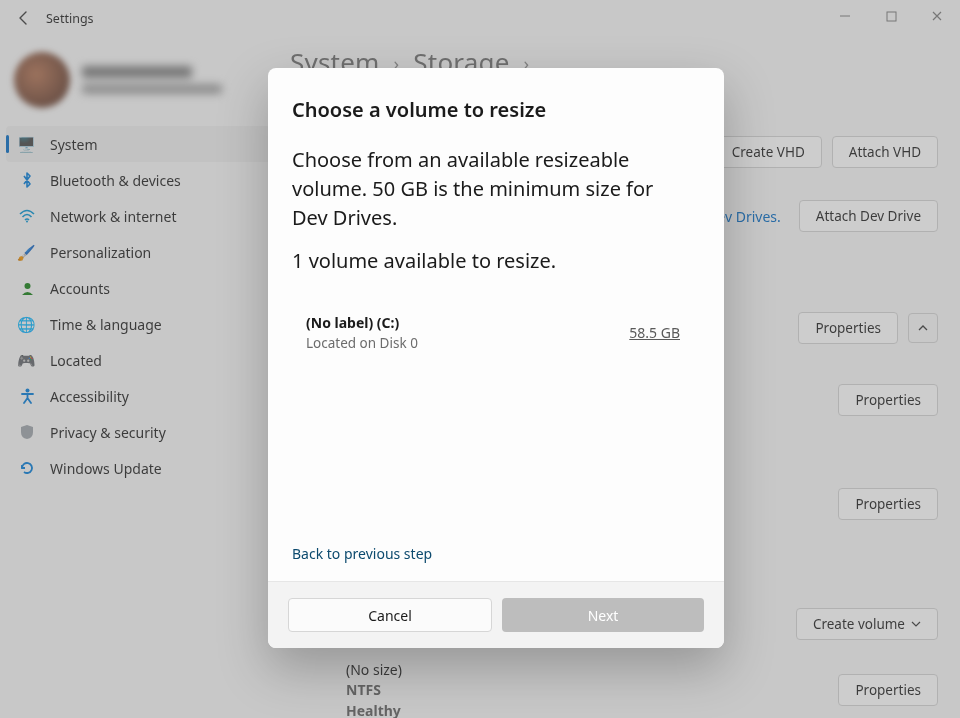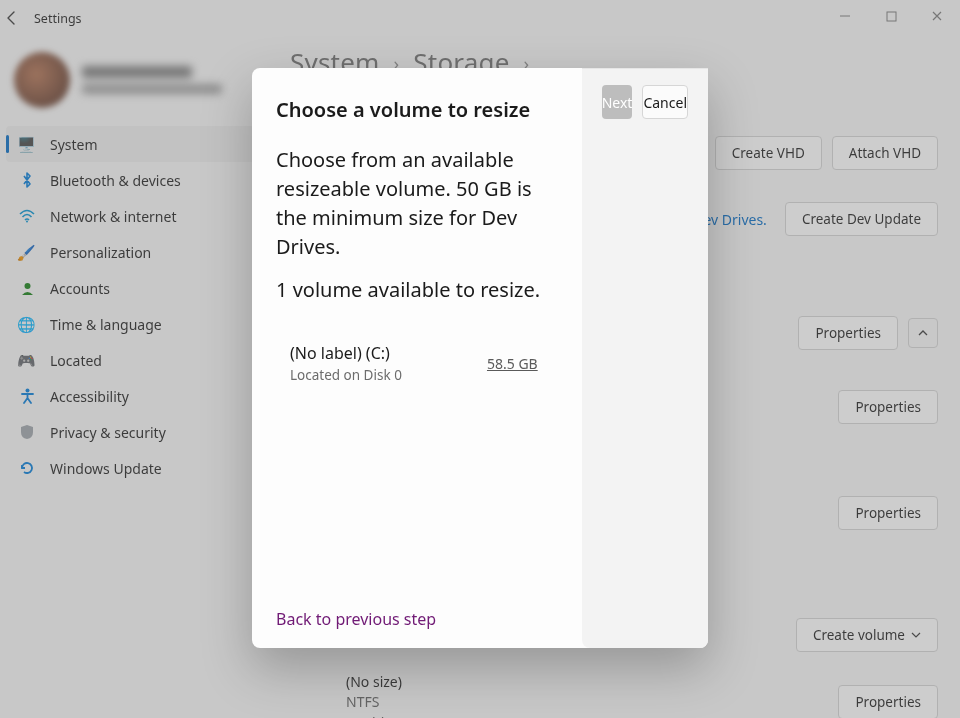--- a/index.html
+++ b/index.html
@@ -1,18 +1,18 @@
 <!DOCTYPE html>
 <html><head>
 <meta charset="utf-8">
 <style>
   * { box-sizing: border-box; margin: 0; padding: 0; font-family: "Segoe UI", "Segoe UI Variable", system-ui, sans-serif; }
   html, body { width: 960px; height: 718px; overflow: hidden; background: #f3f3f3; }
   .window { position: relative; width: 960px; height: 718px; background: #f3f3f3; }
-  .titlebar { display: flex; align-items: center; height: 36px; padding-left: 0; }
+  .titlebar { display: flex; align-items: center; height: 36px; padding-left: 12px; }
   .titlebar .back { width: 24px; height: 24px; display:flex; align-items:center; justify-content:center; color:#333; font-size:16px; }
   .titlebar .title { margin-left: 10px; font-size: 12.5px; color: #1b1b1b; }
   .caption-buttons { position:absolute; top:0; right:0; display:flex; }
   .caption-btn { width:46px; height:32px; display:flex; align-items:center; justify-content:center; color:#555; font-size:13px;}
   .body { display: flex; height: calc(718px - 36px); }
   .sidebar { width: 286px; padding: 10px 6px 0 6px; }
   .avatar-row { display:flex; align-items:center; padding: 6px 8px 18px 8px; gap:12px; }
   .avatar { width:56px; height:56px; border-radius:50%; background: radial-gradient(circle at 40% 40%, #b07050, #4a2a20); filter: blur(3px); }
   .avatar-text { filter: blur(4px); }
   .avatar-text .n { width:110px; height:12px; background:#777; border-radius:3px; margin-bottom:6px;}
@@ -22,38 +22,38 @@
   .search-icon { position:absolute; right:8px; top:7px; color:#555; font-size:14px; pointer-events:none;}
   .nav { list-style:none; }
   .nav li { display:flex; align-items:center; height:36px; padding-left:12px; border-radius:4px; font-size:14px; color:#1b1b1b; gap:14px; position:relative; }
   .nav li.active { background:#eaeaea; }
   .nav li.active::before { content:""; position:absolute; left:0; top:9px; bottom:9px; width:3px; background:#0067c0; border-radius:2px; }
   .nav .ico { width:18px; height:18px; display:flex; align-items:center; justify-content:center; font-size:15px; }
   .main { flex:1; padding: 8px 22px 0 4px; overflow:hidden; }
   .breadcrumb { display:flex; align-items:baseline; gap:14px; font-size:26px; color:#6a6a6a; letter-spacing:0.2px; }
   .breadcrumb .chev { font-size:18px; color:#888; position:relative; top:-2px;}
   .breadcrumb .curr { font-weight:600; color:#1b1b1b; }
-  .wbtn { height:32px; padding:16px 16px; border:1px solid #d0d0d0; background:#fbfbfb; border-radius:4px; font-size:13.5px; color:#1b1b1b; display:inline-flex; align-items:center; gap:6px;}
+  .wbtn { height:32px; padding:4px 16px; border:1px solid #d0d0d0; background:#fbfbfb; border-radius:4px; font-size:13.5px; color:#1b1b1b; display:inline-flex; align-items:center; gap:6px;}
   .link-text { color:#0067c0; font-size:14px; }
   .card-row { display:flex; justify-content:flex-end; gap:10px; margin-top:56px; }
   .vol-meta { padding-left:56px; margin-top:20px; font-size:14px; color:#1b1b1b; line-height:1.45;}
-  .vol-meta .sub { color:#5a5a5a; }
+  .vol-meta .sub { color:#5a5a5a;font-weight:bold; }
   .chevup { width:30px; height:30px; border:1px solid #d0d0d0; border-radius:4px; display:flex; align-items:center; justify-content:center; font-size:12px; color:#333;}
 
   
   .overlay { position:absolute; inset:0; background:rgba(120,120,120,0.35); }
-  .dialog { position:absolute; left:252px; top:68px; width:456px; height:580px; background:#fdfdfd; border-radius:8px; box-shadow:0 20px 50px rgba(0,0,0,0.25); display:flex; flex-direction:row; }
+  .dialog { position:absolute; left:268px; top:68px; width:456px; height:580px; background:#fdfdfd; border-radius:8px; box-shadow:0 20px 50px rgba(0,0,0,0.25); display:flex; flex-direction:column; }
   .dialog-body { padding: 28px 24px 10px 24px; flex:1; display:flex; flex-direction:column;}
   .dialog-title { font-size:20px; font-weight:600; color:#1b1b1b; margin-bottom:22px; }
   .dialog-text { font-size:20px; color:#1b1b1b; line-height:1.45; margin-bottom:14px; max-width:380px;}
   .vol-item { display:flex; justify-content:space-between; align-items:center; padding:14px 8px 14px 14px; border-radius:4px; margin-top:10px;}
-  .vol-item .vname { font-size:16px; color:#1b1b1b; }
+  .vol-item .vname { font-size:14px; color:#1b1b1b;font-weight:bold; }
   .vol-item .vloc { font-size:13.5px; color:#6c6c6c; margin-top:2px;}
   .vol-item .vsize { font-size:14px; color:#5a5a5a; margin-right:12px;text-decoration:underline; }
-  .back-link { margin-top:auto; font-size:16px; color:#701a75; padding-bottom:8px;}
+  .back-link { margin-top:auto; font-size:14px; color:#0c4a6e; padding-bottom:8px;}
   .dialog-footer { background:#f3f3f3; border-top:1px solid #e6e6e6; padding:16px 20px; display:flex; gap:10px; border-radius:0 0 8px 8px;}
   .dbtn { flex:1; height:34px; border-radius:4px; font-size:14px; display:flex; align-items:center; justify-content:center; }
   .dbtn.primary { background:#bdbdbd; color:#fff; border:none; }
   .dbtn.secondary { background:#fbfbfb; border:1px solid #d6d6d6; color:#1b1b1b; }
 
   
   .c-blue{color:#0078d4;} .c-teal{color:#00a2ad;} .c-orange{color:#d97816;} .c-green{color:#107c10;} .c-grey{color:#6e6e6e;} .c-navy{color:#003e92;}
 </style>
 </head>
 <body>
@@ -176,21 +176,21 @@
         <span class="chev">›</span>
       </div>
 
       <div class="card-row">
         <button class="wbtn">Create VHD</button>
         <button class="wbtn">Attach VHD</button>
       </div>
 
       <div style="display:flex; justify-content:flex-end; align-items:center; gap:18px; margin-top:32px;">
         <span class="link-text">ut Dev Drives.</span>
-        <button class="wbtn">Create Dev Update</button>
+        <button class="wbtn">Attach Dev Drive</button>
       </div>
 
       <div style="display:flex; justify-content:flex-end; align-items:center; gap:10px; margin-top:80px;">
         <button class="wbtn">Properties</button>
         <div class="chevup">
             <svg width="10" height="6" viewBox="0 0 10 6">
               <path d="M1 5 L5 1 L9 5" stroke="#333" stroke-width="1.3" fill="none"></path>
             </svg>
           </div>
       </div>
@@ -232,18 +232,18 @@
       <div class="vol-item">
         <div>
           <div class="vname">(No label) (C:)</div>
           <div class="vloc">Located on Disk 0</div>
         </div>
         <div class="vsize">58.5 GB</div>
       </div>
       <div class="back-link">Back to previous step</div>
     </div>
     <div class="dialog-footer">
+      <button class="dbtn secondary">Cancel</button>
       <button class="dbtn primary">Next</button>
-      <button class="dbtn secondary">Cancel</button>
     </div>
   </div>
 
 </div>
 
 </body></html>

